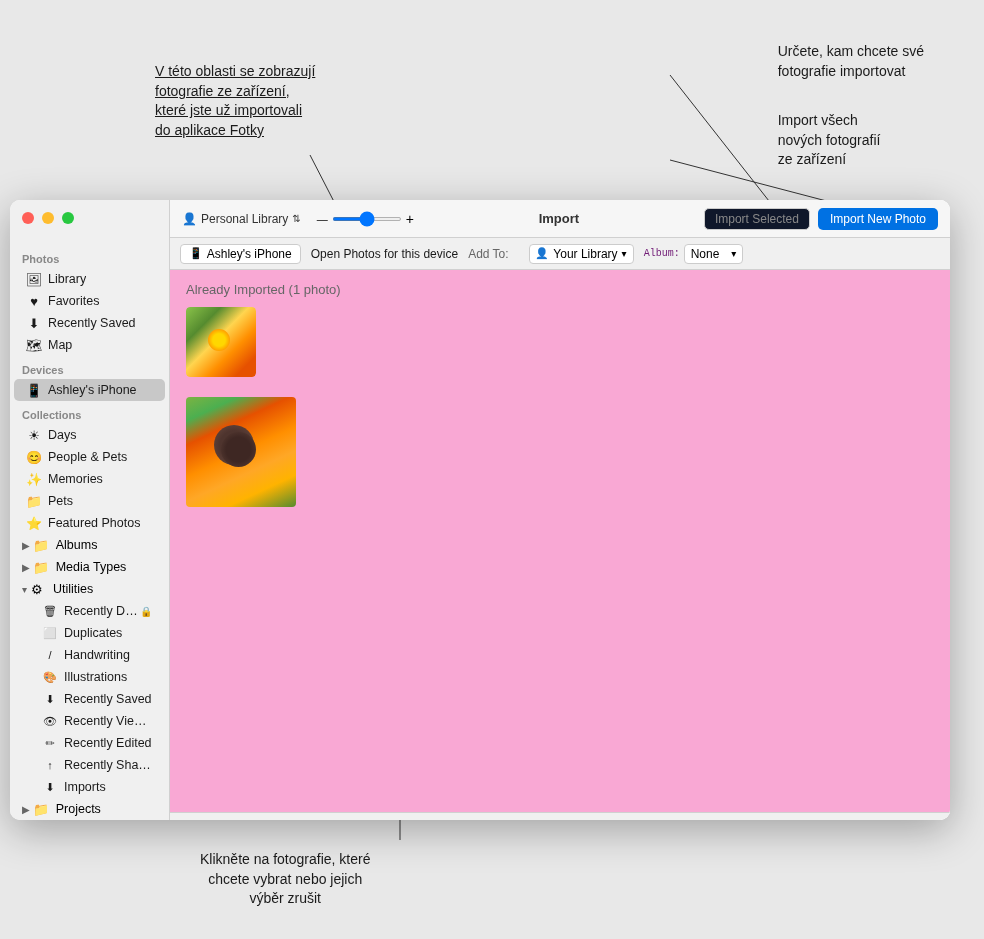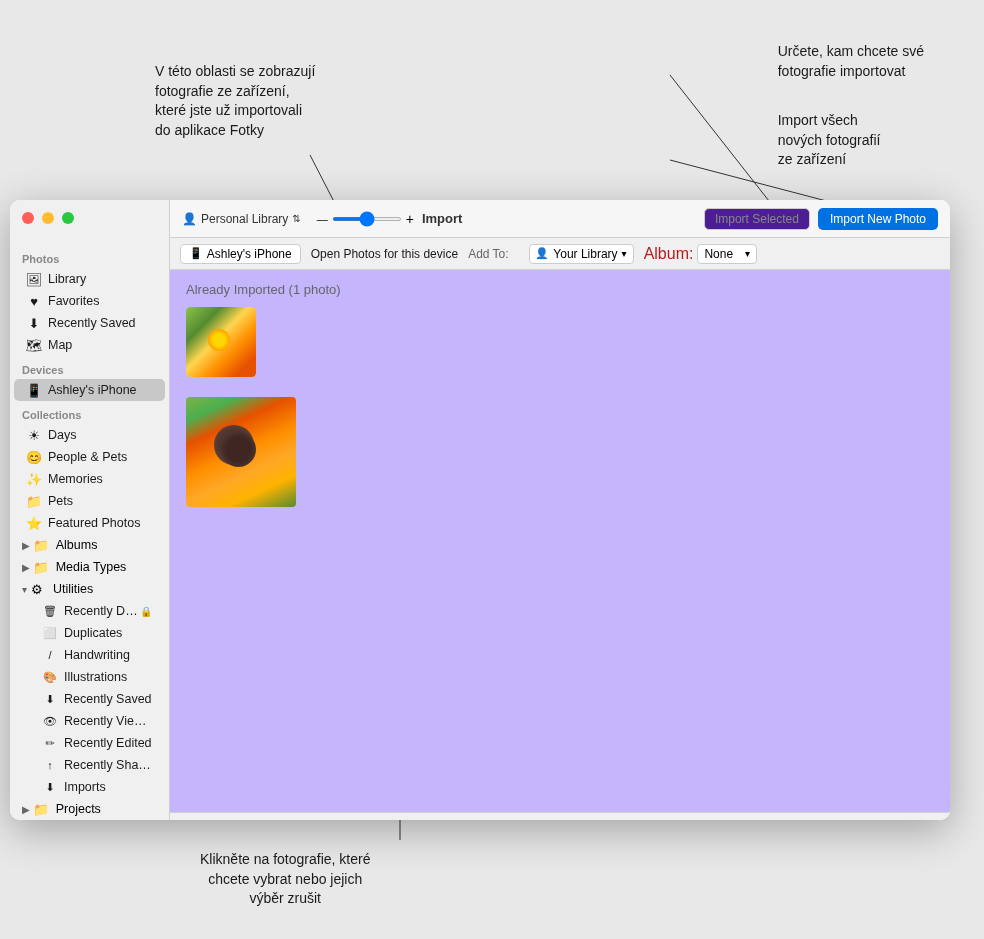--- a/index.html
+++ b/index.html
@@ -187,29 +187,29 @@
       align-items: center;
       gap: 4px;
       margin-left: 8px;
     }
     .toolbar-slider input[type="range"] {
       width: 80px;
       height: 4px;
     }
     .toolbar-title {
       flex: 1;
-      text-align: left;
+      text-align: center;
       font-size: 13px;
       font-weight: 600;
       color: #333;
     }
     .toolbar-import-selected {
       font-size: 12px;
       color: #888;
-      background: #4c1d95;
+      background: #0f172a;
       border: 1px solid #ccc;
       border-radius: 5px;
       padding: 3px 10px;
       cursor: not-allowed;
     }
     .toolbar-import-new {
       font-size: 12px;
       color: #fff;
       background: #0071e3;
       border: none;
@@ -258,38 +258,38 @@
       font-size: 12px;
       display: flex;
       align-items: center;
       gap: 4px;
     }
     .album-section {
       display: flex;
       align-items: center;
       gap: 4px;
     }
-    .album-label { font-size: 16px; color: #b91c1c; }
+    .album-label { font-size: 10px; color: #701a75; font-family: Liberation Mono, monospace; }
     .album-select {
       background: #fff;
       border: 1px solid #ccc;
       border-radius: 4px;
       padding: 2px 6px;
       font-size: 12px;
       display: flex;
       align-items: center;
       gap: 12px;
     }
 
     
     .photo-area {
       flex: 1;
       overflow-y: auto;
       padding: 12px 16px;
-      background: #c4b5fd;
+      background: #f9a8d4;
     }
 
     .section-header {
       font-size: 13px;
       font-weight: 500;
       color: #666;
       margin-bottom: 10px;
     }
 
     .photo-grid {
@@ -341,21 +341,21 @@
 
   <line x1="310" y1="155" x2="400" y2="330" stroke="#333" stroke-width="1"></line>
 
   <line x1="670" y1="75" x2="780" y2="215" stroke="#333" stroke-width="1"></line>
   <line x1="670" y1="160" x2="880" y2="215" stroke="#333" stroke-width="1"></line>
 
   <line x1="400" y1="840" x2="400" y2="810" stroke="#333" stroke-width="1"></line>
 </svg>
 
 <div class="annotation ann-top-left">
-  <span style="white-space: pre-line; font-size:14px;">V této oblasti se zobrazují
+  <span style="white-space: pre-line; font-size:14px;text-decoration:underline;">V této oblasti se zobrazují
 fotografie ze zařízení,
 které jste už importovali
 do aplikace Fotky</span>
 </div>
 
 <div class="annotation ann-top-right">
   <div style="white-space: pre-line; margin-bottom: 30px; font-size:14px;">Určete, kam chcete své
 fotografie importovat</div>
   <div style="white-space: pre-line; font-size:14px;">Import všech
 nových fotografií

